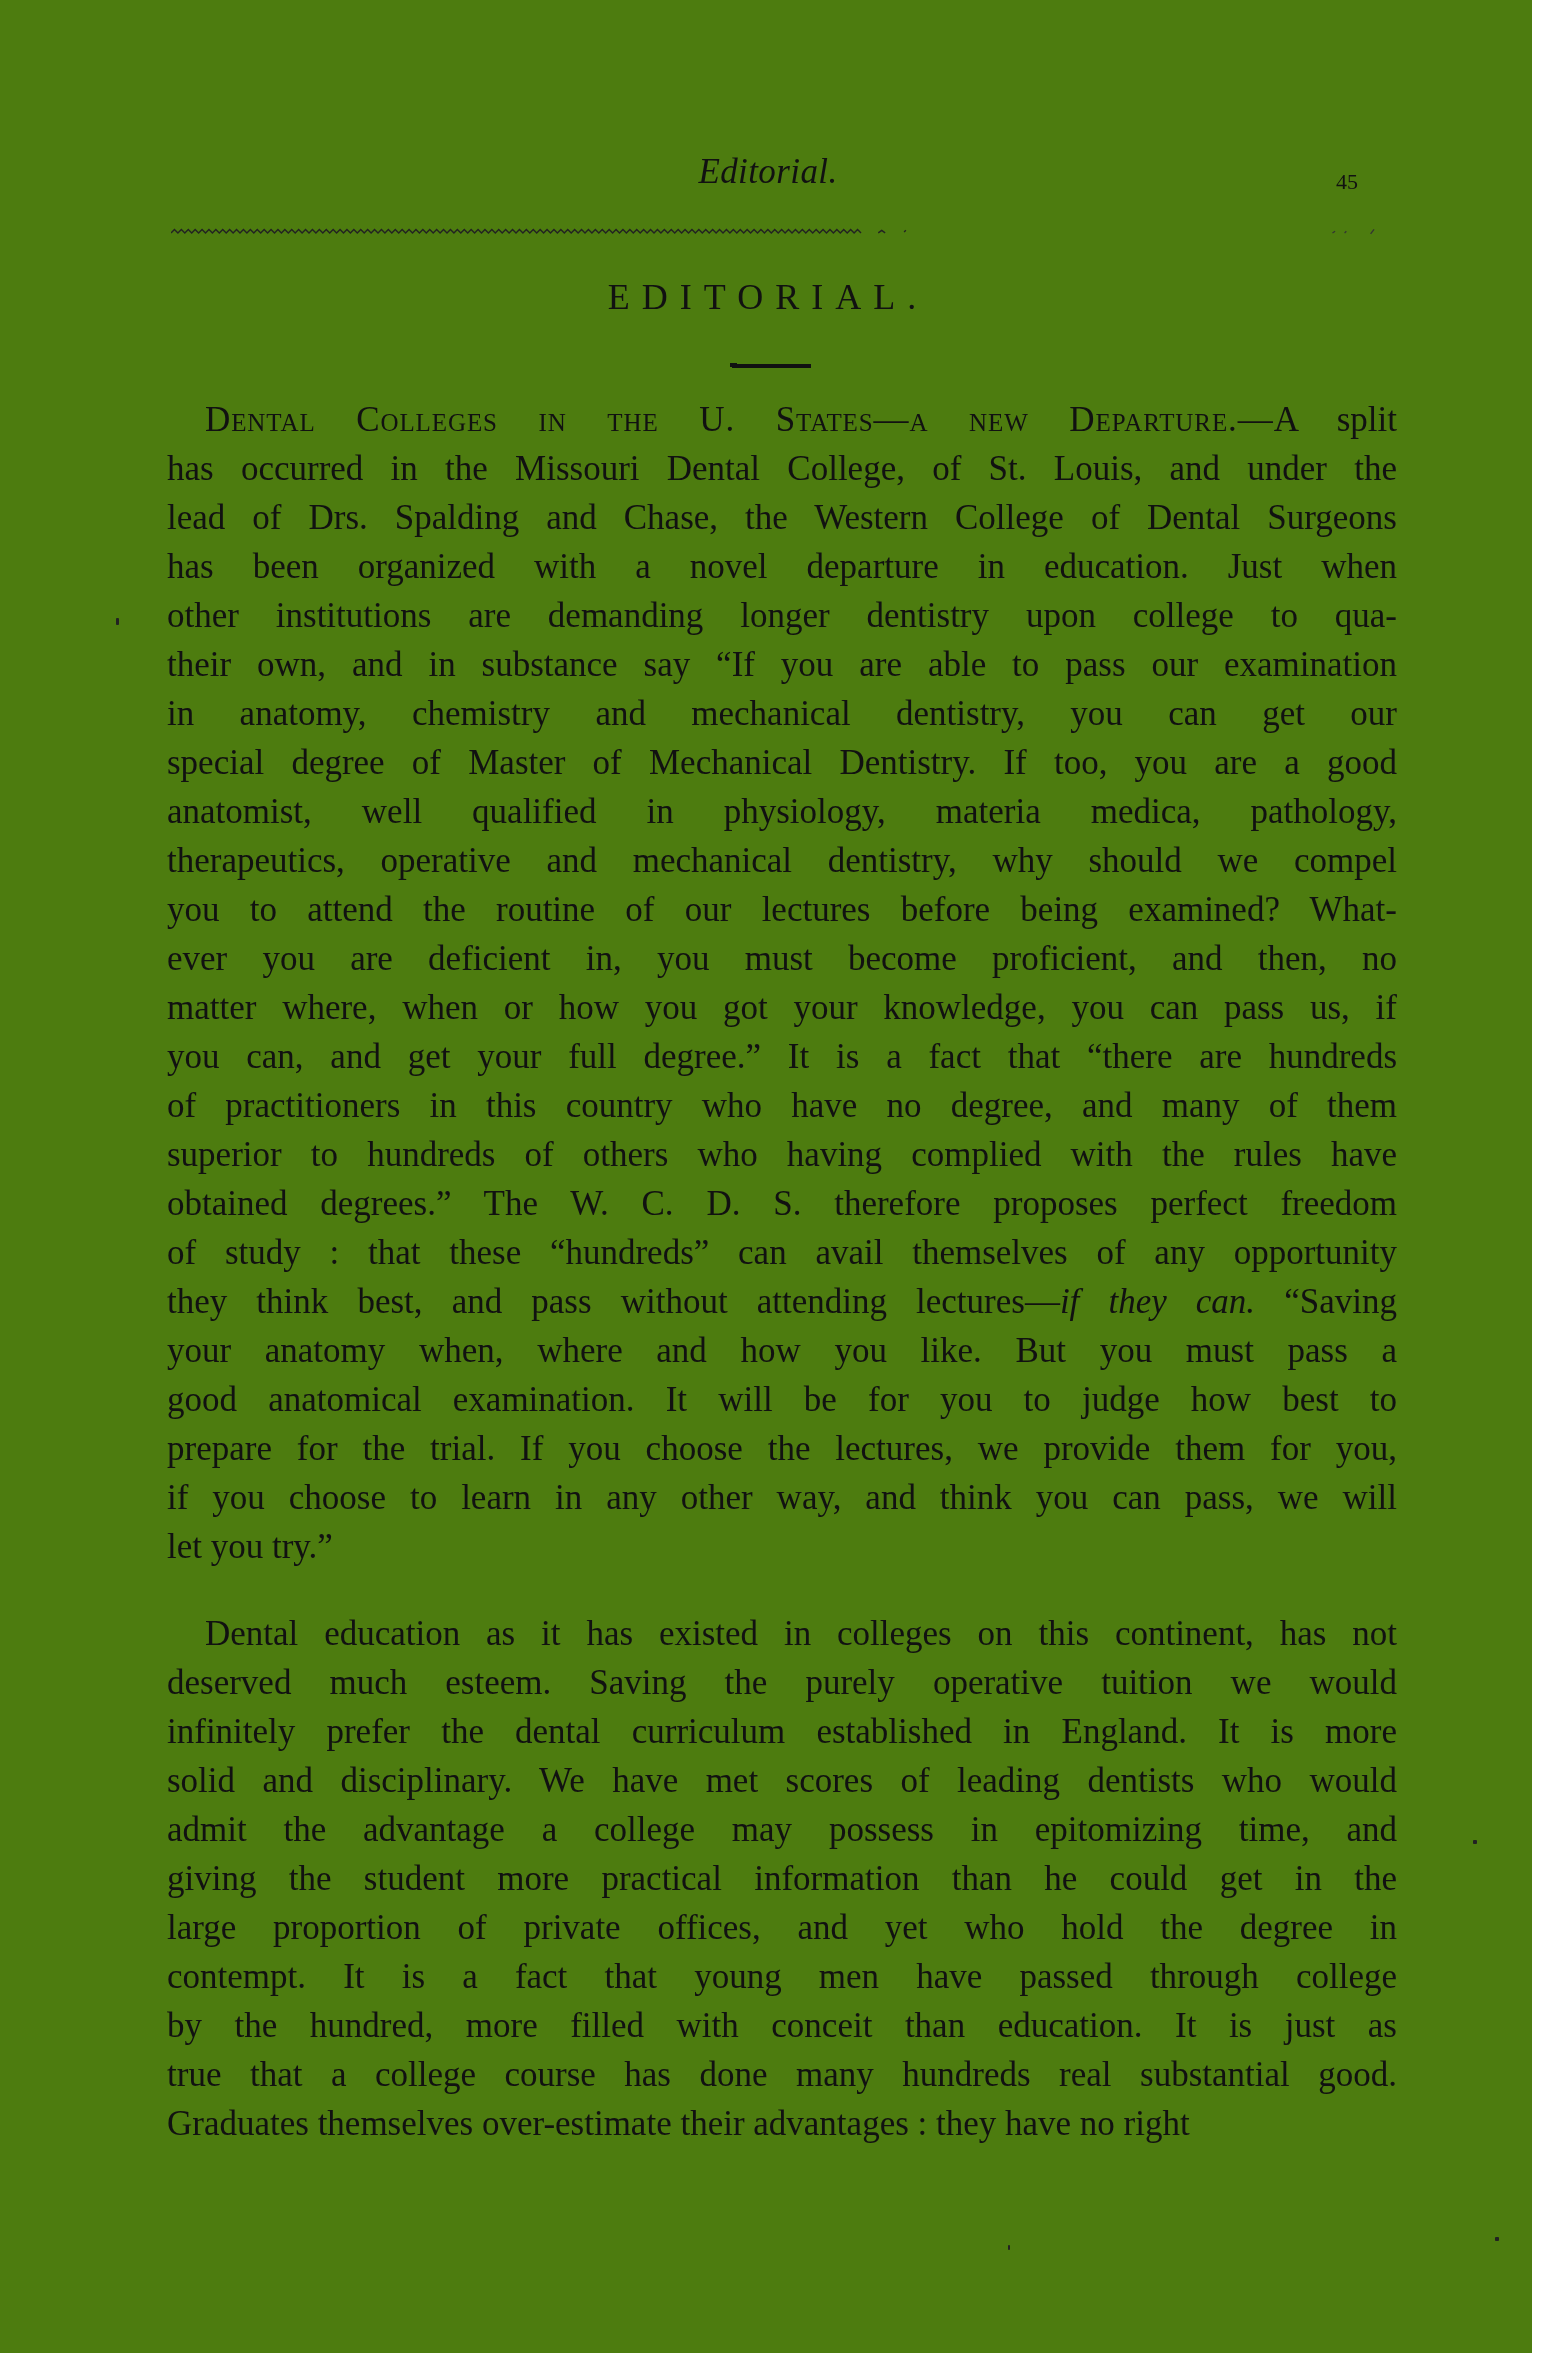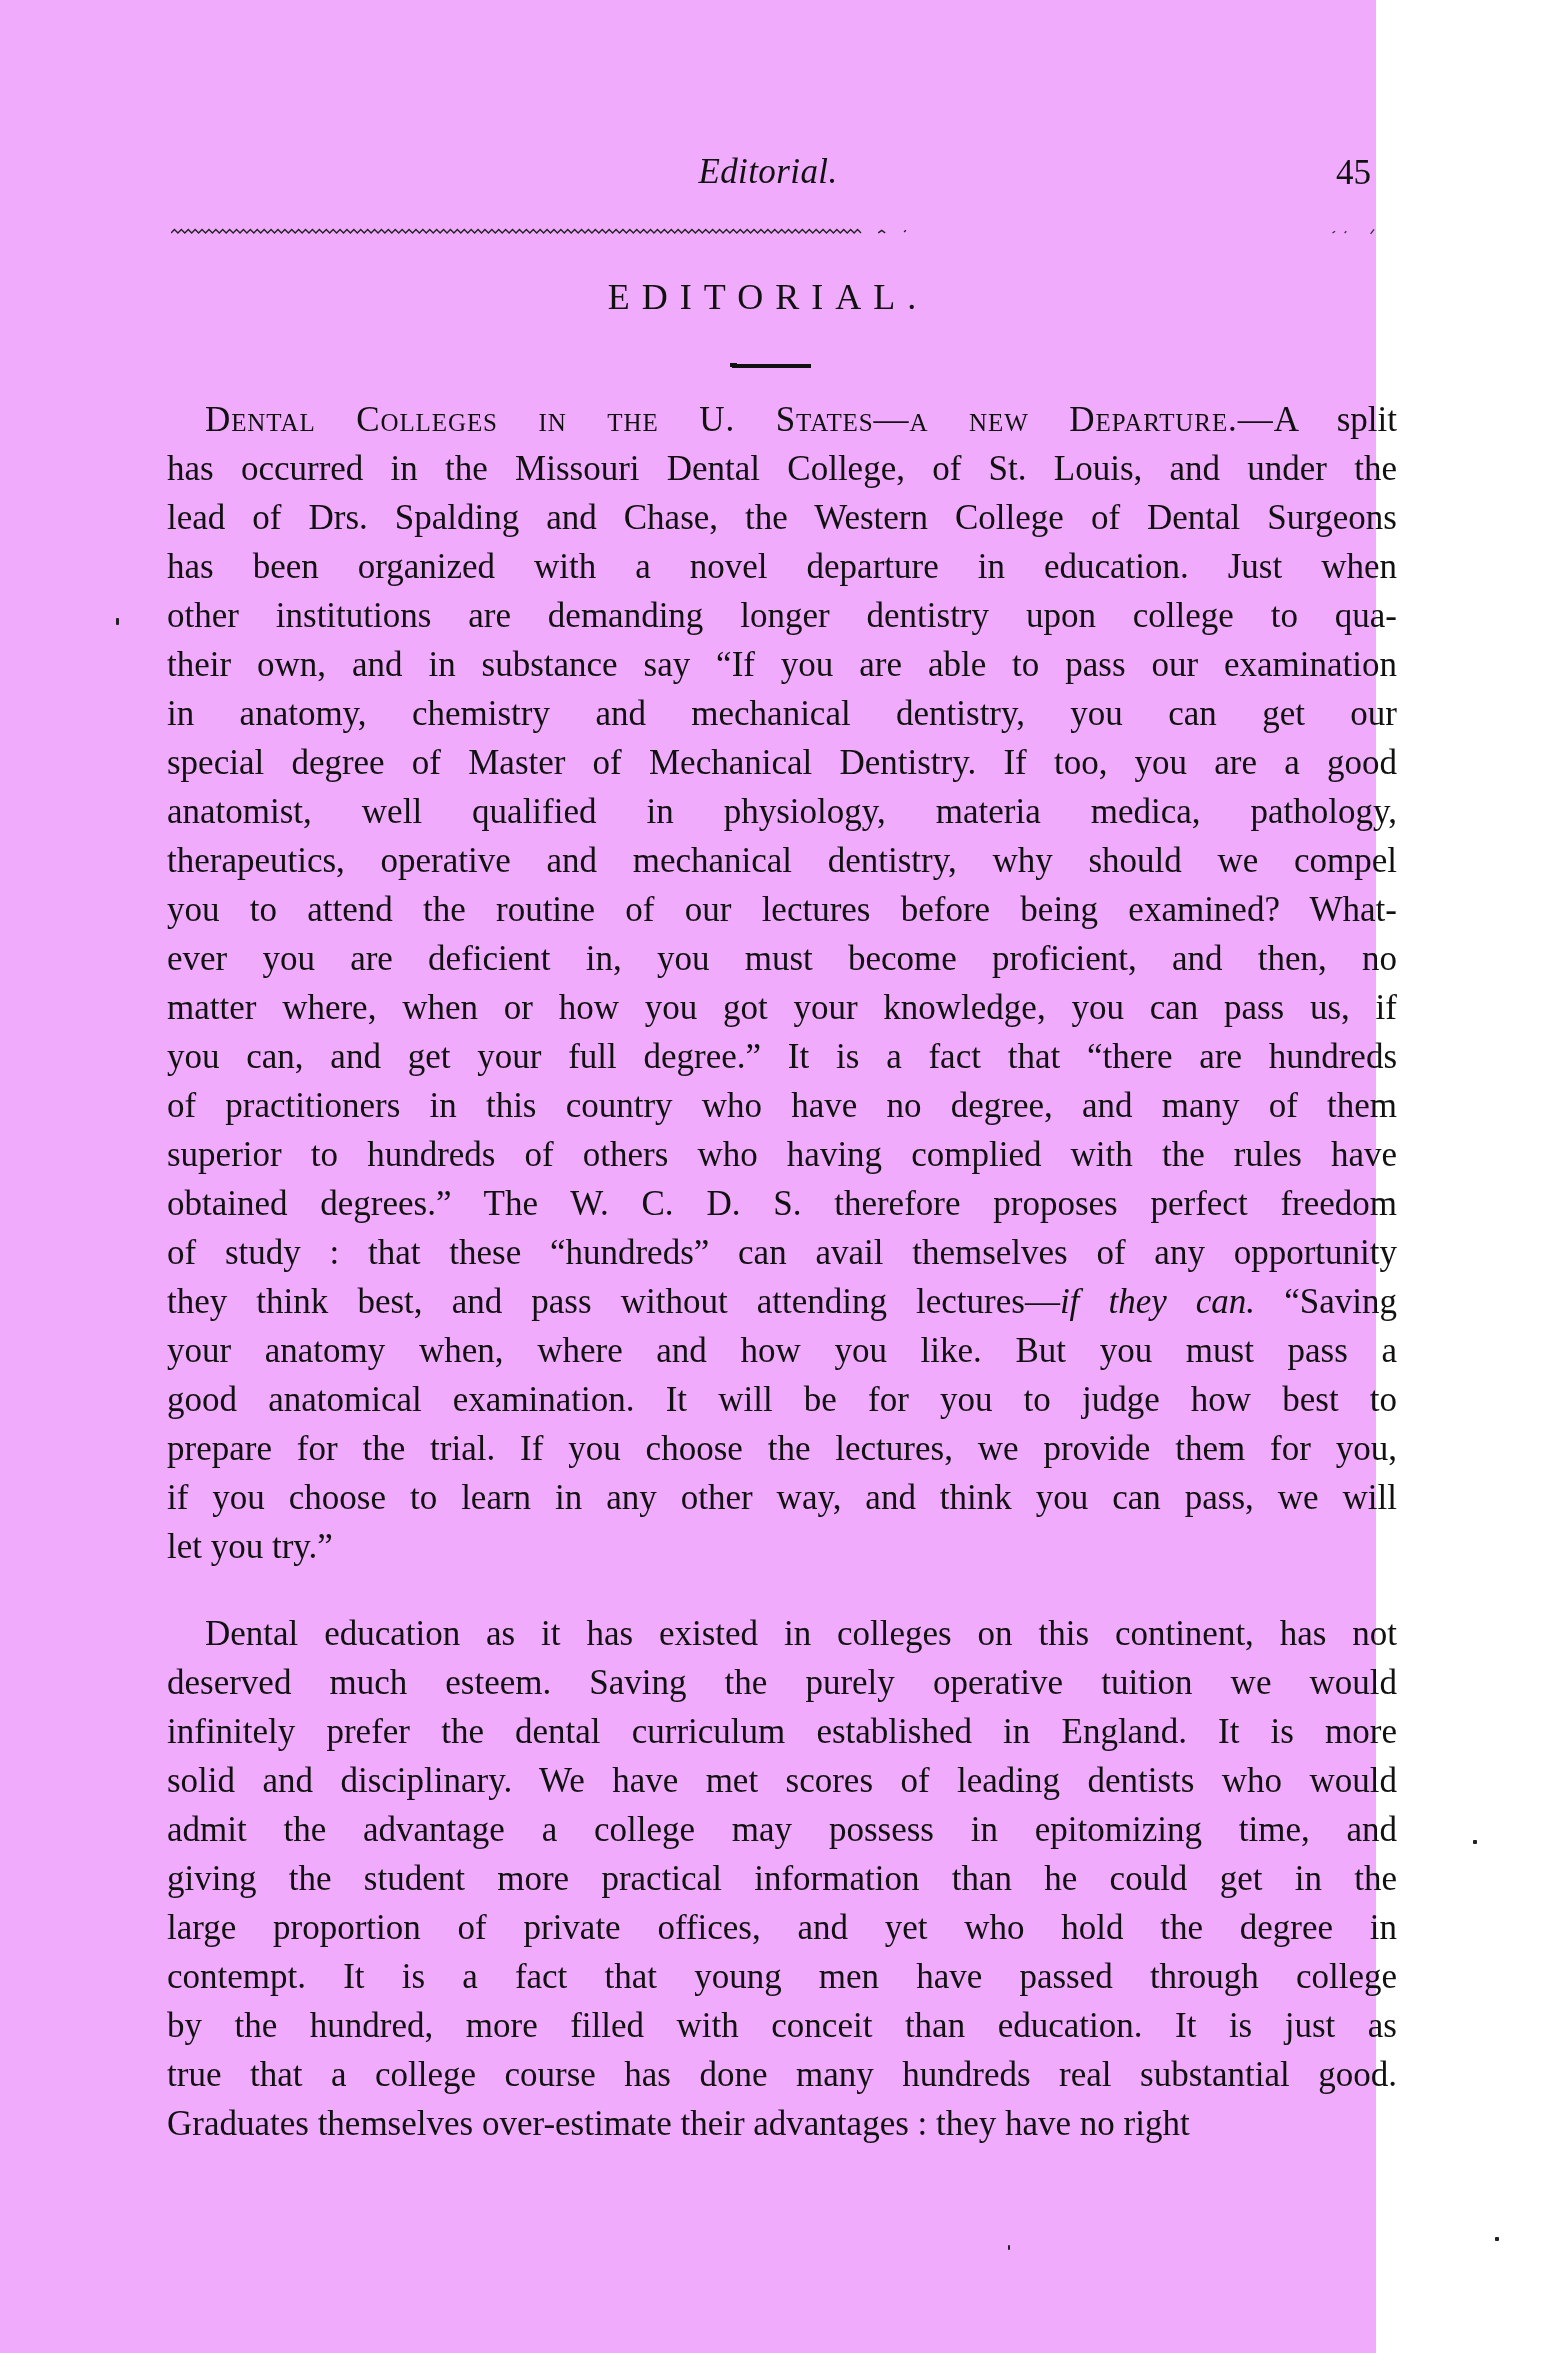--- a/index.html
+++ b/index.html
@@ -1,23 +1,23 @@
 <!DOCTYPE html>
 <html style="font-size:14px"><head>
 <meta charset="utf-8">
 <style>
   html, body { margin: 0; padding: 0; background: #ffffff; }
   body { width: 1568px; height: 2354px; position: relative; overflow: hidden;
          font-family: "Liberation Serif", "DejaVu Serif", serif; color: #111111; }
-  .page { position: absolute; left: 0; top: 0; width: 1376px; height: 2354px; background: #f0abfc; }
+  .page { position: absolute; left: 0; top: 0; width: 1532px; height: 2354px; background: #4d7c0f; }
 
   .running-head { position: absolute; top: 152px; left: 0; width: 1568px; height: 48px; }
   .running-title { position: absolute; left: 0; width: 1536px; text-align: center;
                    font-style: italic; font-size: 35px; letter-spacing: 0.4px; top: 0; }
-  .page-number { position: absolute; left: 1336px; top: 1px; font-size: 35px; }
+  .page-number { position: absolute; left: 1336px; top: 17px; font-size: 22px; }
 
   .wavy-rule { position: absolute; left: 171px; top: 226px; width: 759px; height: 10.4px; }
   .wavy-tail { position: absolute; left: 1329px; top: 226px; width: 52px; height: 10.4px; }
 
   .section-title { position: absolute; top: 276px; left: 0; width: 1536px; text-align: center;
                    font-size: 36px; letter-spacing: 12px; }
   .short-rule { position: absolute; left: 732px; top: 364px; width: 79px; height: 3.5px; background: #111; }
   .short-rule::before { content: ""; position: absolute; left: -1.7px; top: -0.9px; width: 7px; height: 3.5px; background:#111; }
 
   .body-text { position: absolute; left: 167px; width: 1230px; top: 395px; }

